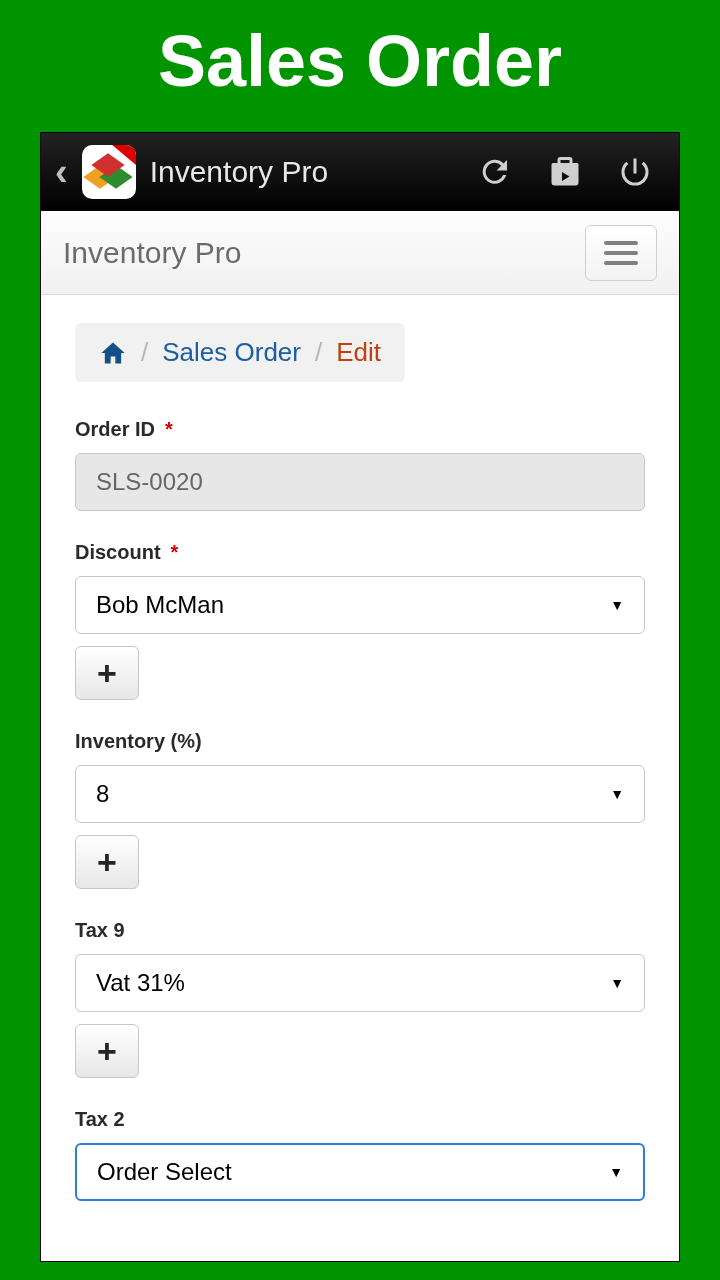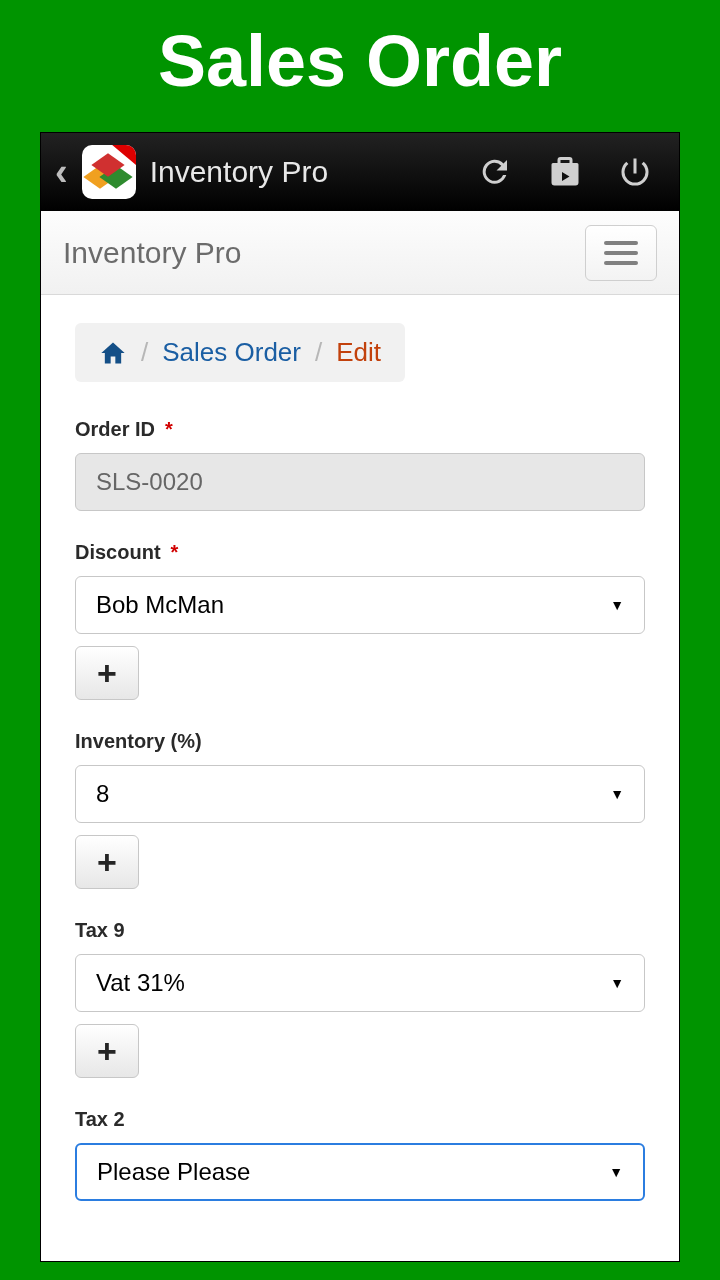--- a/index.html
+++ b/index.html
@@ -154,20 +154,20 @@
           <span class="caret">▼</span>
         </div>
         <div class="add-btn">+</div>
       </div>
 
       <div class="field">
         <div class="label">
           <span>Tax 2</span>
         </div>
         <div class="ctl select focused">
-          <span>Please Please</span>
+          <span>Order Select</span>
           <span class="caret">▼</span>
         </div>
       </div>
 
     </div>
   </div>
 </div>
 
 </body></html>

